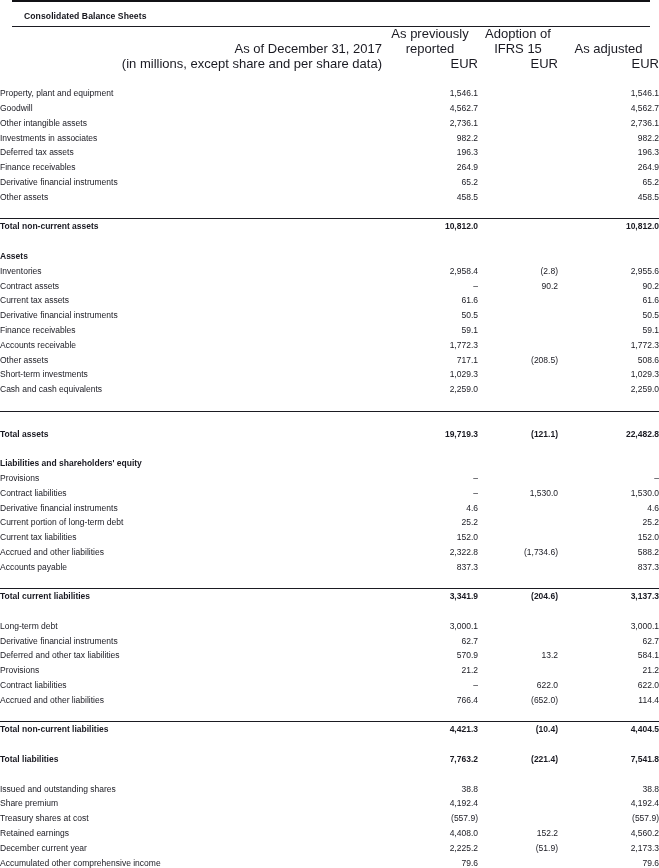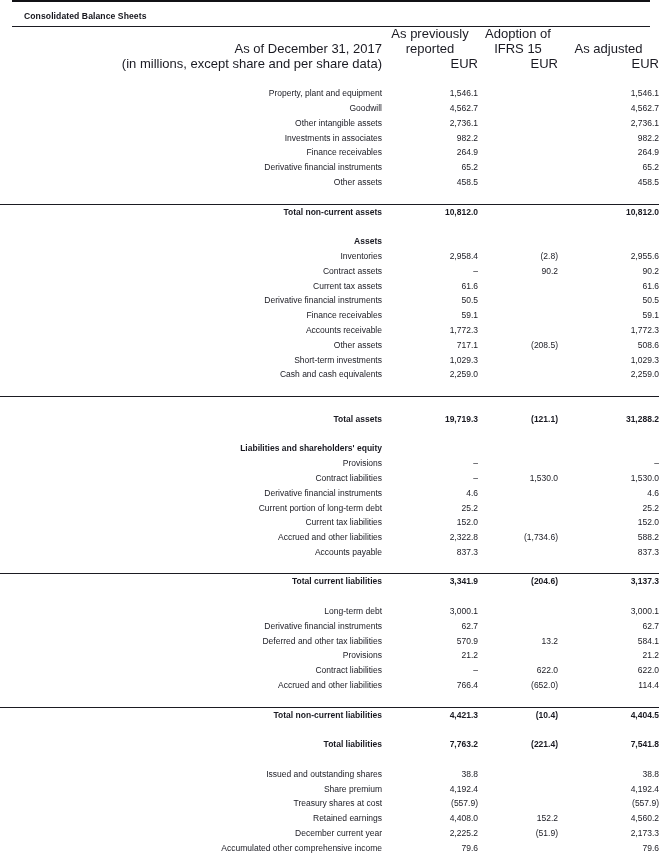--- a/index.html
+++ b/index.html
@@ -71,21 +71,21 @@
 
   table.bs td, table.bs th {
     padding: 0;
     vertical-align: bottom;
     line-height: 14.8px;
     height: 14.8px;
     font-weight: normal;
   }
 
   td.label, th.label {
-    text-align: right;
+    text-align: left;
     padding-right: 0;
     white-space: nowrap;
   }
   td.num, th.num {
     text-align: right;
     white-space: nowrap;
   }
   td.c-prev, th.c-prev  { padding-right: 181px; }
   td.c-adopt, th.c-adopt{ padding-right: 101px; }
   td.c-adj, th.c-adj    { padding-right: 13px; }
@@ -187,20 +187,26 @@
           <td class="num c-adopt"></td>
           <td class="num c-adj">2,736.1</td>
         </tr>
         <tr class="item">
           <td class="label">Investments in associates</td>
           <td class="num c-prev">982.2</td>
           <td class="num c-adopt"></td>
           <td class="num c-adj">982.2</td>
         </tr>
         <tr class="item">
+          <td class="label">Deferred tax assets</td>
+          <td class="num c-prev">196.3</td>
+          <td class="num c-adopt"></td>
+          <td class="num c-adj">196.3</td>
+        </tr>
+        <tr class="item">
           <td class="label">Finance receivables</td>
           <td class="num c-prev">264.9</td>
           <td class="num c-adopt"></td>
           <td class="num c-adj">264.9</td>
         </tr>
         <tr class="item">
           <td class="label">Derivative financial instruments</td>
           <td class="num c-prev">65.2</td>
           <td class="num c-adopt"></td>
           <td class="num c-adj">65.2</td>
@@ -290,21 +296,21 @@
             <hr class="rule rule-inset rule-thin">
           </td>
         </tr>
         <tr class="spacer">
           <td colspan="4">&nbsp;</td>
         </tr>
         <tr class="total">
           <td class="label">Total assets</td>
           <td class="num c-prev">19,719.3</td>
           <td class="num c-adopt">(121.1)</td>
-          <td class="num c-adj">31,288.2</td>
+          <td class="num c-adj">22,482.8</td>
         </tr>
         <tr class="spacer">
           <td colspan="4">&nbsp;</td>
         </tr>
         <tr class="section">
           <td class="label">Liabilities and shareholders' equity</td>
           <td class="num c-prev"></td>
           <td class="num c-adopt"></td>
           <td class="num c-adj"></td>
         </tr>

